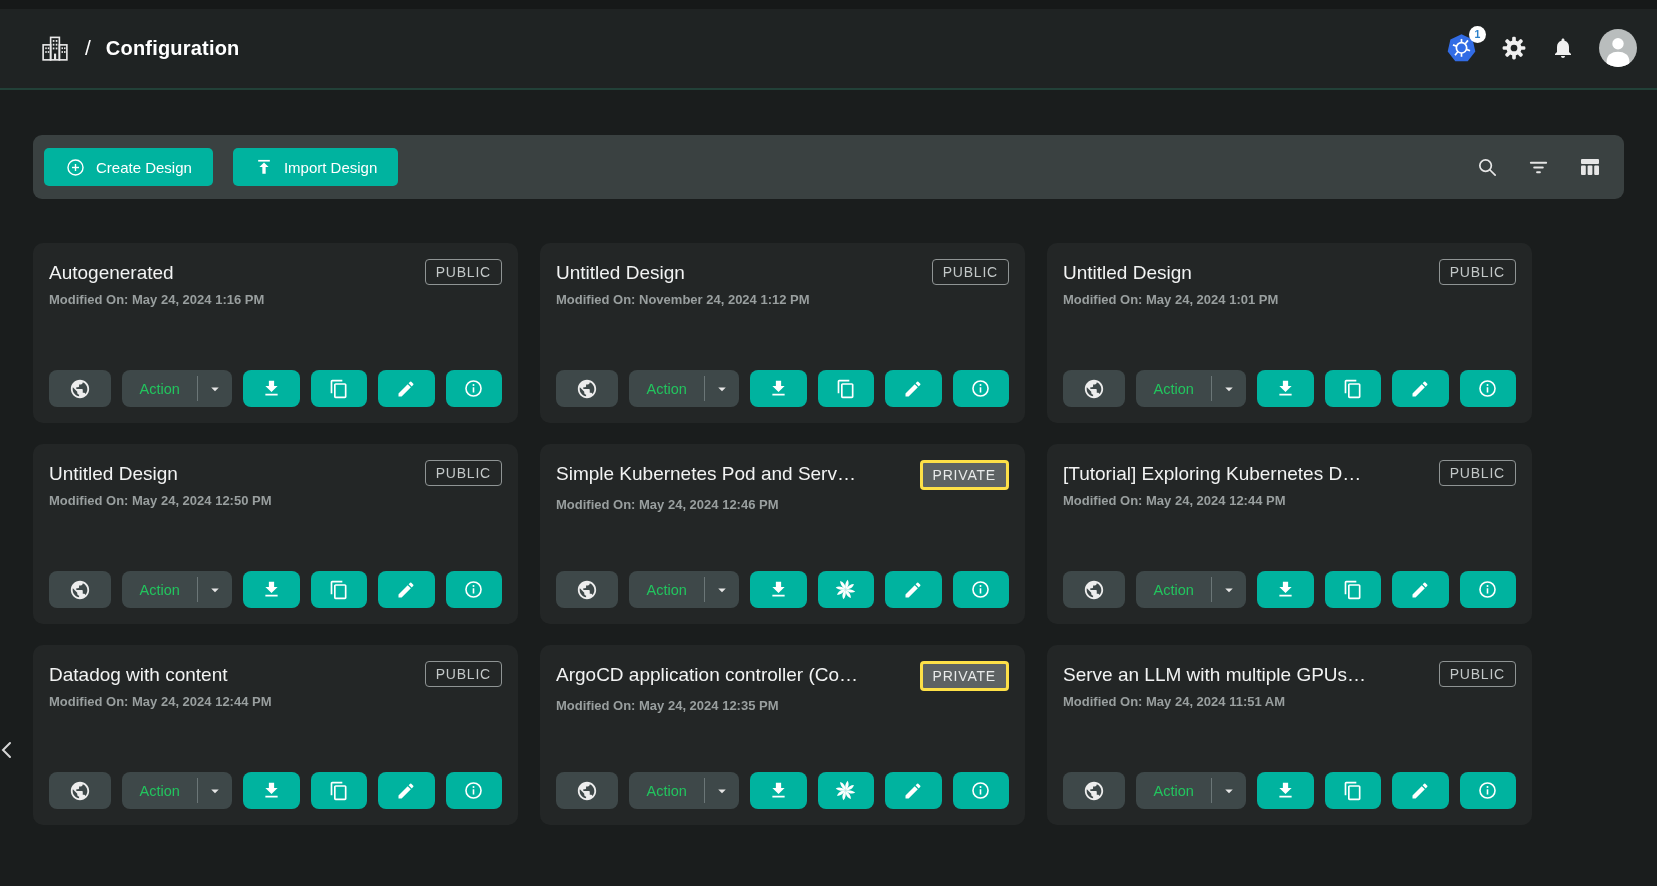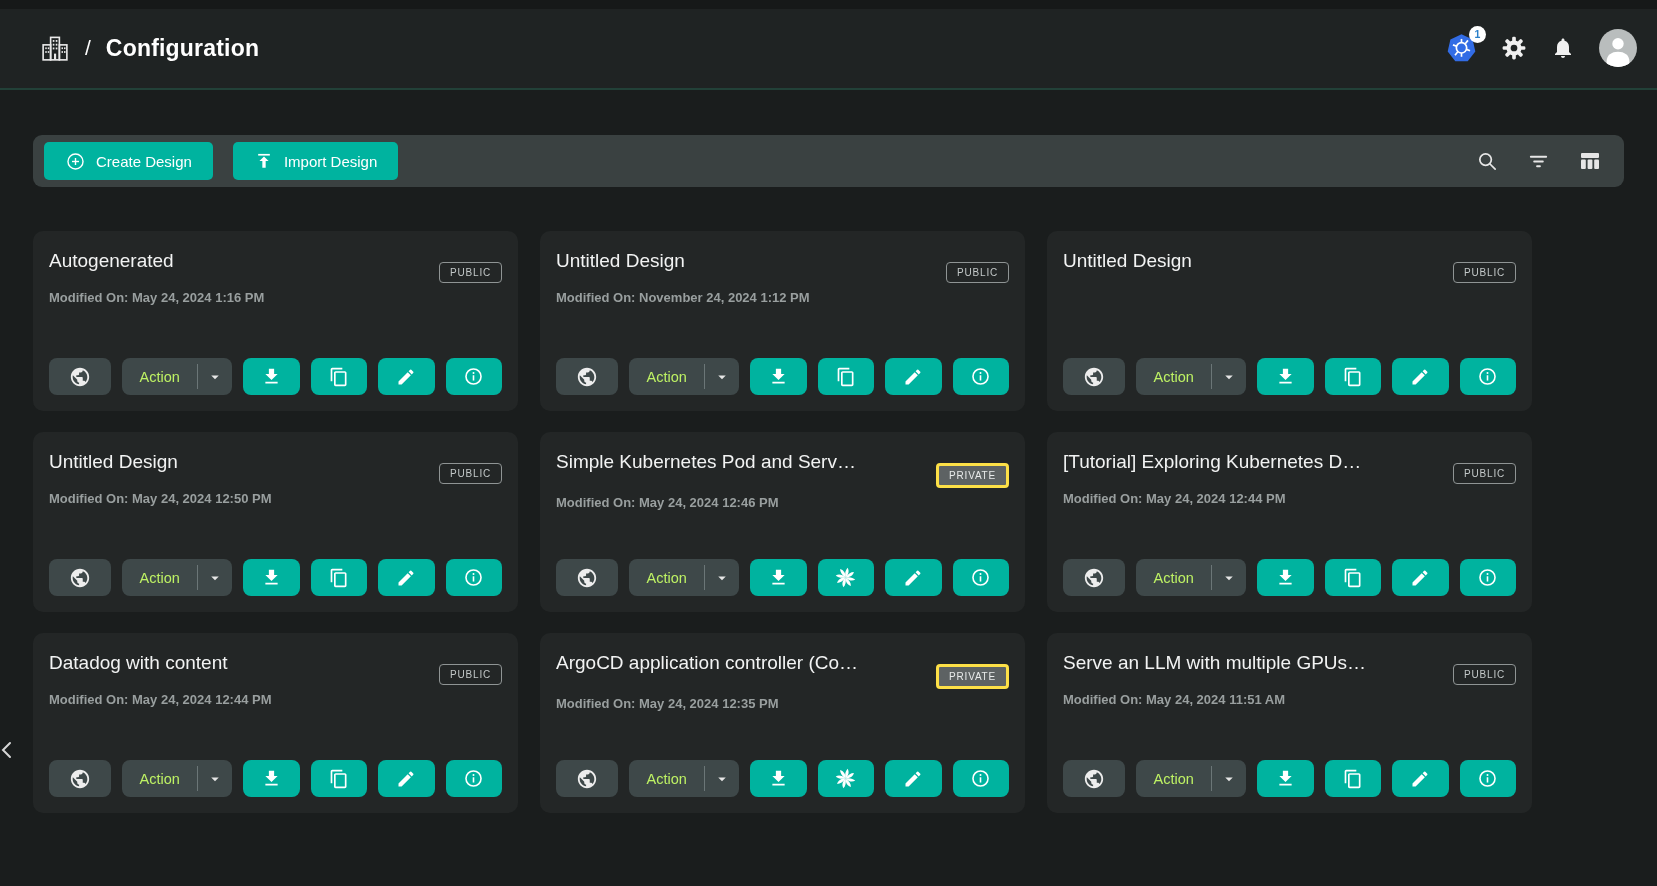--- a/index.html
+++ b/index.html
@@ -11,70 +11,70 @@
   }
 
   
   .header {
     height:90px; background:#1f2323; border-bottom:2px solid #224138;
     display:flex; align-items:center; padding:8px 20px 0 40px; position:relative;
   }
   .header::before { content:""; position:absolute; top:0; left:0; right:0; height:9px; background:#161919; }
   .header-left { display:flex; align-items:center; gap:15px; }
   .crumb-sep { color:#ffffff; font-size:21px; font-weight:400; }
-  .page-title { color:#ffffff; font-size:23px; font-weight:700; letter-spacing:.2px; }
+  .page-title { color:#ffffff; font-size:20px; font-weight:700; letter-spacing:.2px; }
   .header-right { margin-left:auto; display:flex; align-items:center; gap:24px; }
   .icon-plain { background:none; border:none; padding:0; cursor:pointer; display:flex; align-items:center; }
   .k8s-wrap { position:relative; }
   .k8s-badge {
     position:absolute; top:-7px; right:-9px; width:17px; height:17px; border-radius:50%;
     background:#ffffff; color:#2a7fc9; font-size:10.5px; font-weight:700;
     display:flex; align-items:center; justify-content:center;
   }
   .avatar {
     width:38px; height:38px; border-radius:50%; background:#b9bdbd;
     display:flex; align-items:center; justify-content:center; overflow:hidden; border:none; cursor:pointer; padding:0;
   }
 
   
   .toolbar {
-    margin:45px 33px 0; height:52px; background:#3a4141; border-radius:9px;
+    margin:45px 33px 0; height:64px; background:#3a4141; border-radius:9px;
     display:flex; align-items:center; gap:20px; padding:0 22px 0 11px;
   }
   .tbtn {
     height:38px; background:#00B39F; border:none; border-radius:5px; cursor:pointer;
     color:#ffffff; font-size:15px; font-family:inherit;
     display:flex; align-items:center; gap:10px; padding:0 21px;
   }
   .toolbar-right { margin-left:auto; display:flex; align-items:center; gap:28px; }
 
   
   .grid { margin:44px 33px 0; display:grid; grid-template-columns:repeat(3,485px); gap:21px 22px; }
   .card {
     height:180px; background:#232626; border-radius:10px; padding:16px;
     display:flex; flex-direction:column;
   }
   .card-head { display:flex; justify-content:space-between; align-items:flex-start;gap:30px; }
   .card-title { font-size:19px; color:#f2f3f3; white-space:nowrap; overflow:hidden; max-width:365px; padding-top:3px; }
   .badge {
-    font-size:10px; letter-spacing:.8px; padding:4px 10px; border-radius:4px; margin-top:15px; white-space:nowrap;
+    font-size:14px; letter-spacing:.8px; padding:4px 10px; border-radius:4px; margin-top:0; white-space:nowrap;
   }
   .badge.public  { border:1px solid #8f9494; color:#c3c8c8; background:transparent; }
   .badge.private { border:3px solid #fde047; color:#e9ebeb; background:#5d6263; }
   .modified { margin-top:7px; font-size:13px; font-weight:700; color:#999f9f; }
 
   .actions { margin-top:auto; display:flex; align-items:center; gap:11px; }
   .btn {
     height:37px; border:none; border-radius:8px; cursor:pointer; padding:0;
     display:flex; align-items:center; justify-content:center;
   }
   .neutral { background:#3e4849; }
   .globe-btn { width:64px; }
   .split { width:113px; }
-  .action-label { flex:1; text-align:center; color:#bef264; font-size:14.5px; }
+  .action-label { flex:1; text-align:center; color:#22c55e; font-size:14.5px; }
   .divider { width:1px; align-self:stretch; margin:6px 0; background:#6b7677; }
   .caret-box { width:34px; display:flex; align-items:center; justify-content:center; }
   .teal { background:#00B39F; width:58px; }
 
   
   .drawer-toggle {
     position:absolute; left:-7px; top:731px; width:28px; height:38px;
     background:none; border:none; padding:0; cursor:pointer;
     display:flex; align-items:center; justify-content:center;
   }
@@ -311,20 +311,21 @@
         </svg>
       </button>
     </div>
   </div>
 
   <div class="card">
     <div class="card-head">
       <div class="card-title">Untitled Design</div>
       <div class="badge public">PUBLIC</div>
     </div>
+    <div class="modified">Modified On: May 24, 2024 1:01 PM</div>
 
     <div class="actions">
       <button class="btn neutral globe-btn">
         <svg width="22" height="22" viewBox="0 0 24 24">
           <path fill="#ededed" d="M12 2C6.48 2 2 6.48 2 12s4.48 10 10 10 10-4.48 10-10S17.52 2 12 2zM11 19.93c-3.95-.49-7-3.85-7-7.93 0-.62.08-1.21.21-1.79L9 15v1c0 1.1.9 2 2 2v1.93zm6.9-2.54c-.26-.81-1-1.39-1.9-1.39h-1v-3c0-.55-.45-1-1-1H8v-2h2c.55 0 1-.45 1-1V7h2c1.1 0 2-.9 2-2v-.41c2.93 1.19 5 4.06 5 7.41 0 2.08-.8 3.97-2.1 5.39z"></path>
         </svg>
       </button>
 
       <div class="btn neutral split">
         <span class="action-label">Action</span>

